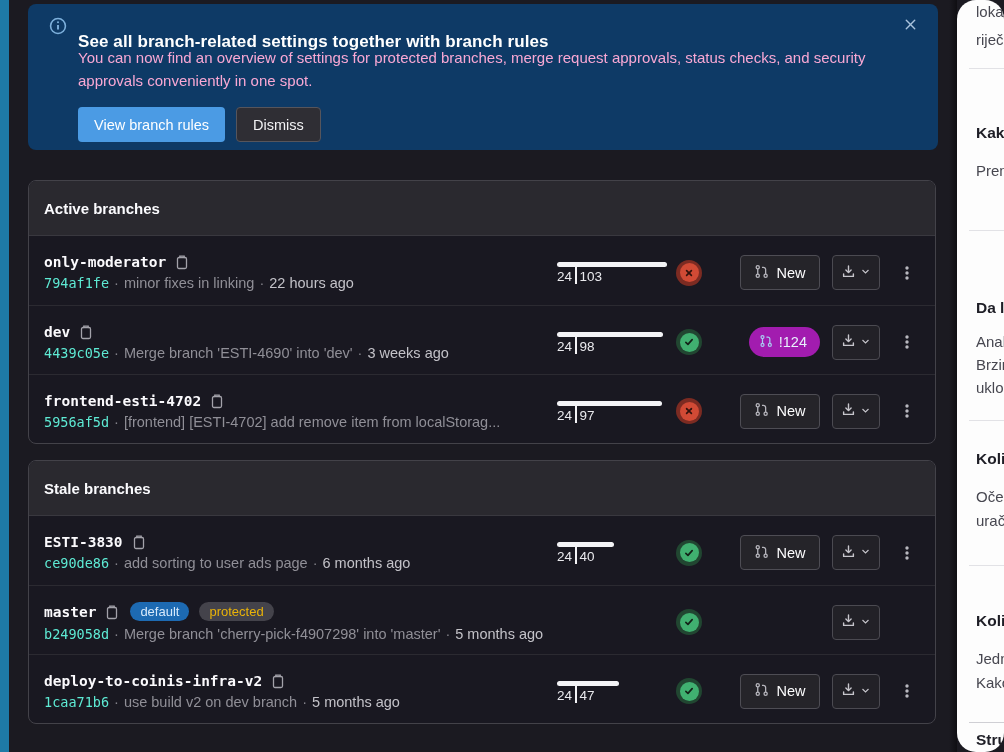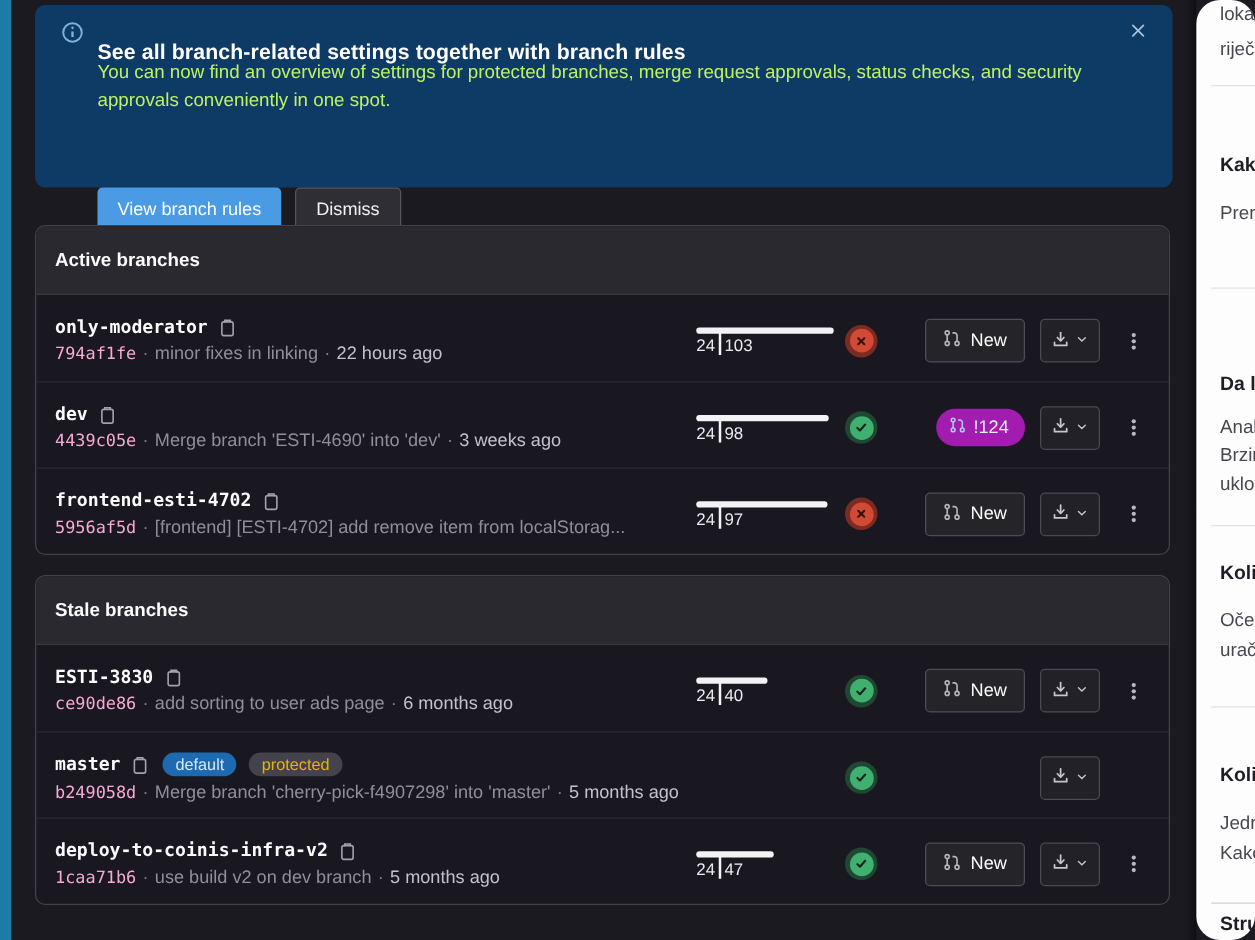--- a/index.html
+++ b/index.html
@@ -12,24 +12,24 @@
   }
 
   
   .teal-strip { position:absolute; left:0; top:0; width:9px; height:752px; background:#1e7aa6; }
 
   
   .banner { position:absolute; left:28px; top:4px; width:910px; height:146px;
             background:#0e3a66; border-radius:8px; }
   .banner-info { position:absolute; left:21px; top:13px; width:18px; height:18px; color:#7db0dc; }
   .banner-title { position:absolute; left:50px; top:9px; font-size:17px; font-weight:700; color:#ffffff; letter-spacing:.1px;margin-top:19px; }
-  .banner-body { position:absolute; left:50px; top:42px; width:820px; font-size:15px; line-height:23px; color:#bef264; }
+  .banner-body { position:absolute; left:50px; top:42px; width:820px; font-size:15px; line-height:23px; color:#f9a8d4; }
   .banner-actions { position:absolute; left:50px; top:103px; display:flex; gap:11px; }
   .btn { border:none; cursor:pointer; border-radius:4px; font-size:14.5px; height:35px; padding:0 16px;
-         display:inline-flex; align-items:center; font-family:"Liberation Sans",sans-serif;margin-top:43px; }
+         display:inline-flex; align-items:center; font-family:"Liberation Sans",sans-serif; }
   .btn-primary { background:#4b9be4; color:#ffffff; }
   .btn-dismiss { background:#2f2e34; color:#f2f2f4; border:1px solid #56555c; }
   .banner-close { position:absolute; right:16px; top:8px; width:24px; height:24px; background:none; border:none;
                   color:#a9c2dc; font-size:17px; cursor:pointer; display:flex; align-items:center; justify-content:center; }
 
   
   .panel { position:absolute; left:28px; width:908px; background:#191821;
            border:1px solid #434249; border-radius:8px; overflow:hidden; }
   .panel.active-panel { top:180px; }
   .panel.stale-panel  { top:460px; }
@@ -40,21 +40,21 @@
   .row:first-of-type { border-top:none; }
 
   .row-left { display:flex; flex-direction:column; justify-content:center; gap:5px; min-width:0; }
   .name-line { display:flex; align-items:center; }
   .branch-name { font-family:"DejaVu Sans Mono","Liberation Mono",monospace; font-size:14.5px; font-weight:700; color:#fbfafd; }
   .copy-icon { margin-left:8px; width:16px; height:16px; color:#a3a2aa; cursor:pointer; display:inline-flex; }
   .badge { border-radius:11px; padding:3px 10px; font-size:13px; margin-left:10px; line-height:1; }
   .badge-default { background:#1d6ab2; color:#d7e9fb; }
   .badge-protected { background:#44434b; color:#eab308; }
   .meta-line { display:flex; align-items:center; font-size:14.5px; white-space:nowrap; }
-  .hash { font-family:"DejaVu Sans Mono","Liberation Mono",monospace; font-size:13.5px; color:#f9a8d4; cursor:pointer; }
+  .hash { font-family:"DejaVu Sans Mono","Liberation Mono",monospace; font-size:13.5px; color:#5eead4; cursor:pointer; }
   .dot { color:#83828a; margin:0 5px; }
   .msg { color:#908f97; cursor:pointer; overflow:hidden; text-overflow:ellipsis; max-width:430px;text-align:center; }
   .time { color:#c3c2c8; }
 
   .row-right { margin-left:auto; display:flex; align-items:center; }
 
   
   .div-graph { width:110px; height:27px; position:relative; flex:none; }
   .div-bar { position:absolute; top:3px; left:0; height:5px; border-radius:2.5px; background:#f3f3f6; }
   .div-nums { position:absolute; top:10px; left:0; display:flex; }

